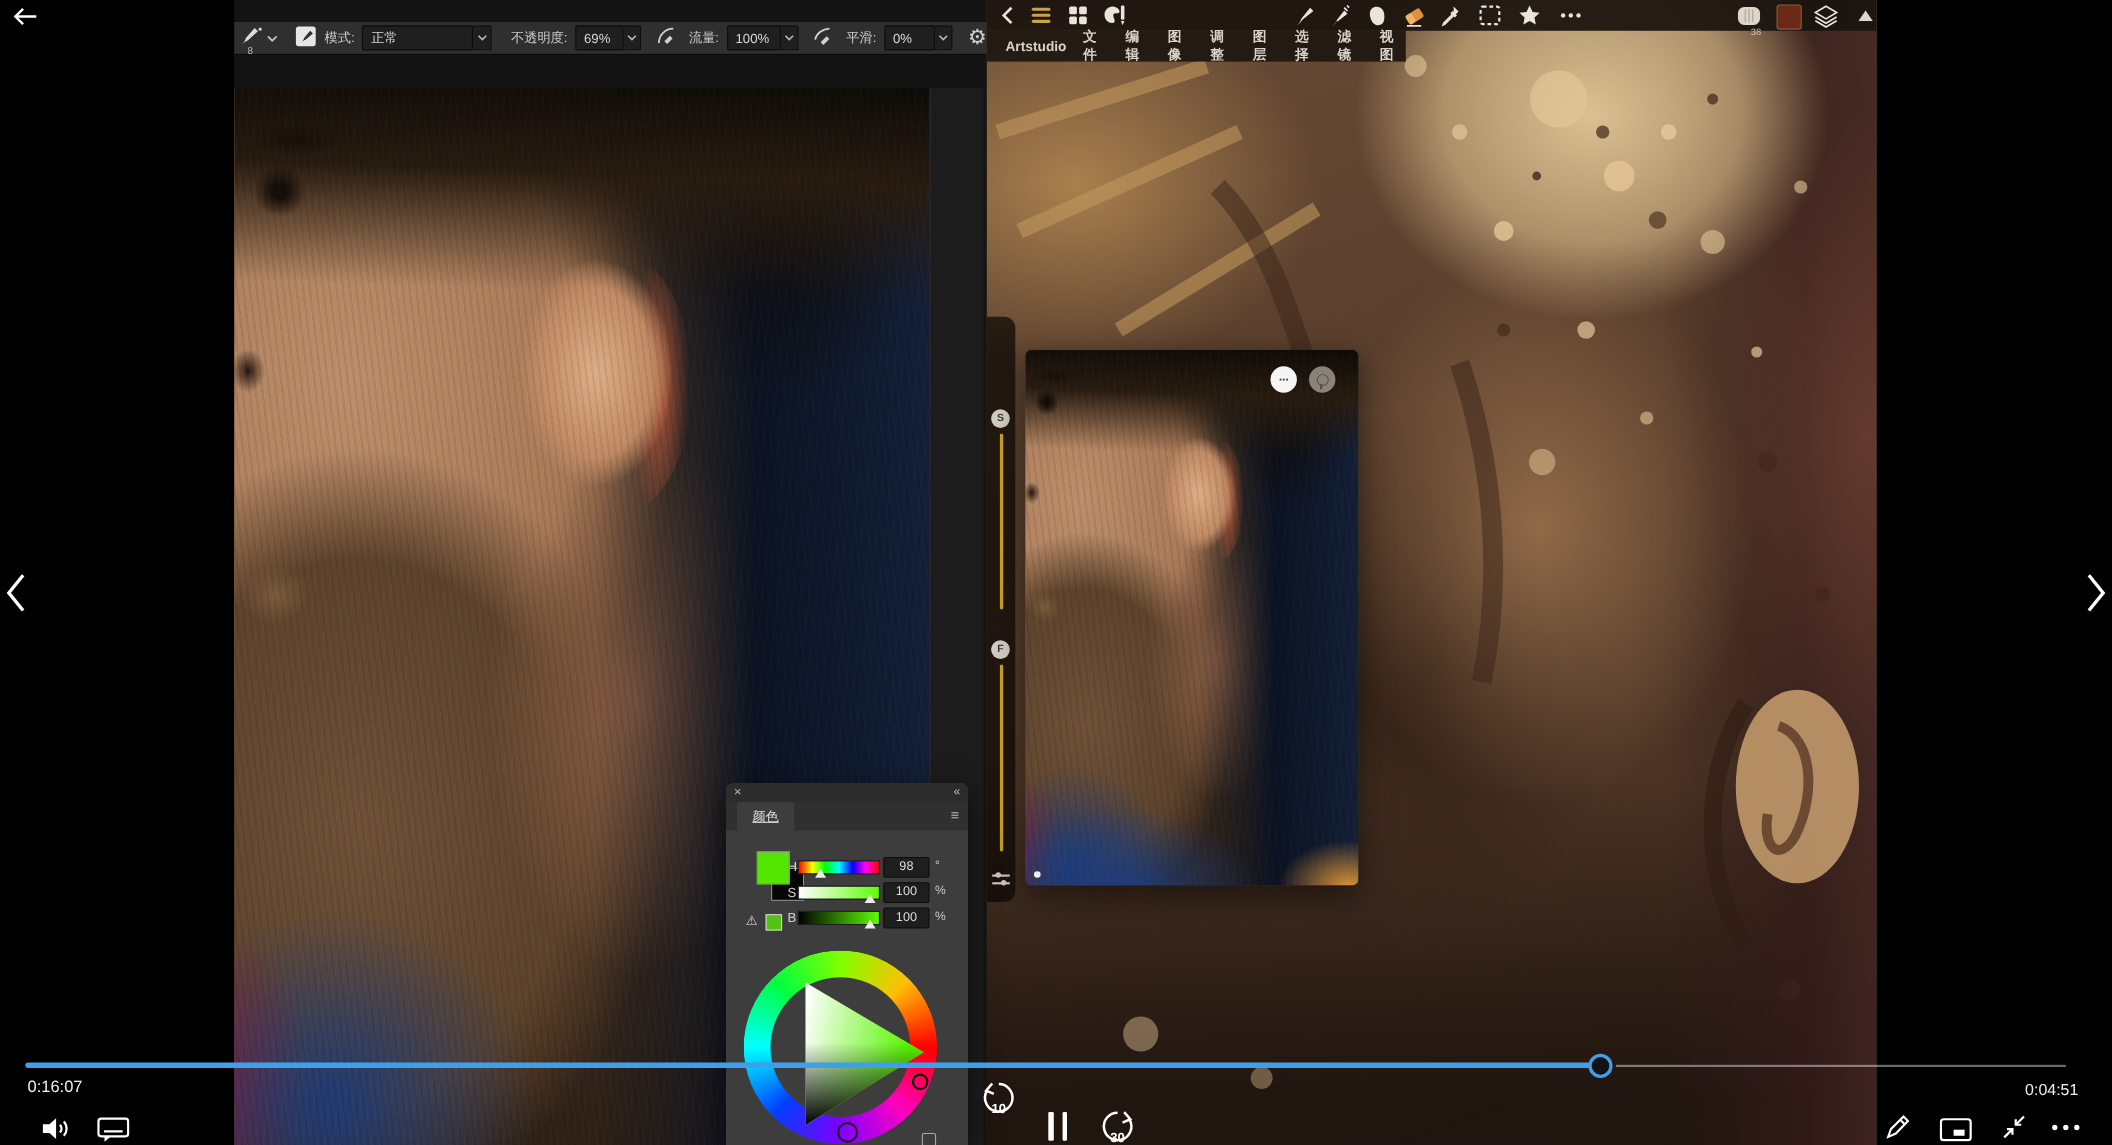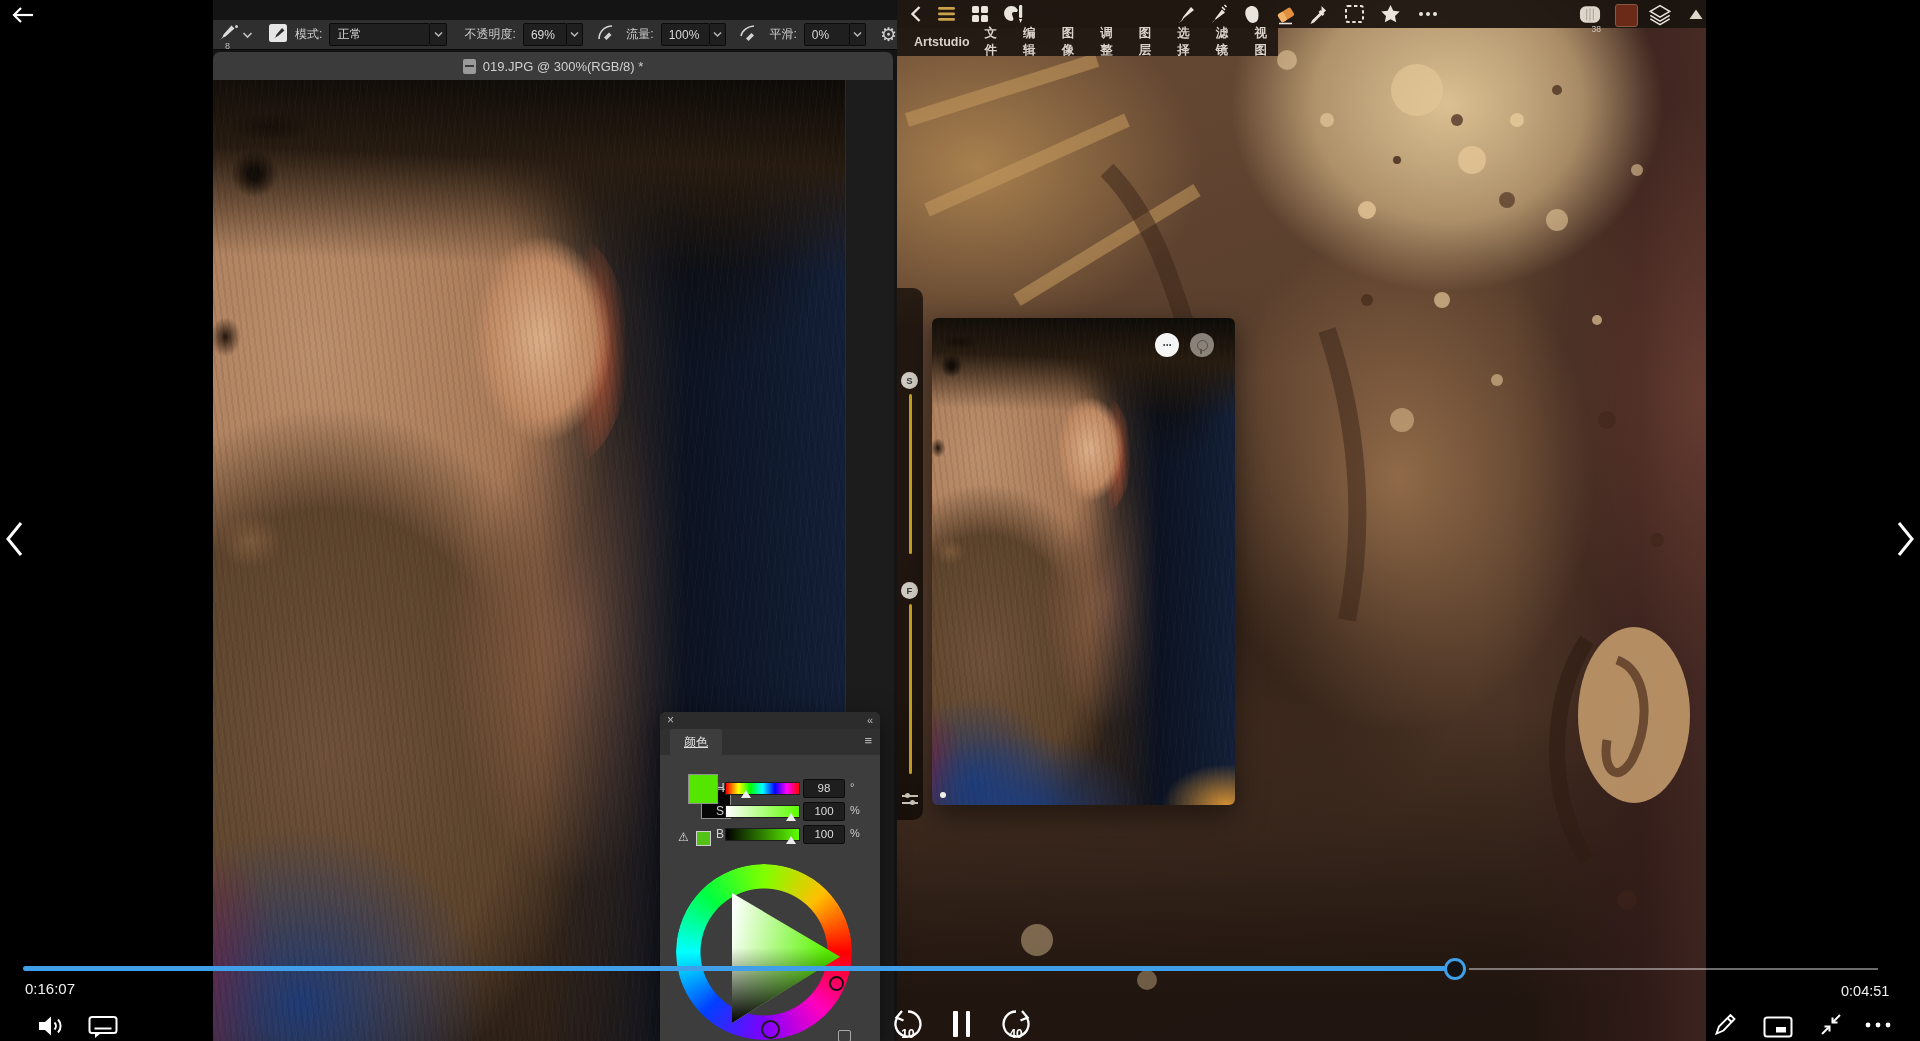--- a/index.html
+++ b/index.html
@@ -215,24 +215,20 @@
           <span>0%</span>
         </div>
       <div class="ddchev">
           <svg width="9" height="7" viewBox="0 0 9 7">
             <path d="M1 1.5 L4.5 5 8 1.5" fill="none" stroke="#b8b8b8" stroke-width="1.5"></path>
           </svg>
         </div>
       <span class="gearTxt">⚙</span>
     </div>
 
-    <div class="ps-titlebar">
-      <span class="doc-ic"></span>
-      <span>019.JPG @ 300%(RGB/8) *</span>
-    </div>
 
     <div class="ps-canvas face-photo">
       <div class="brow"></div>
       <div class="eye"></div>
       <div class="nostril"></div>
       <div class="lip"></div>
       <div class="ear"></div>
       <div class="tex"></div>
     </div>
     <div class="ps-dock"></div>
@@ -523,37 +519,37 @@
       </svg>
   </span>
   <span class="ctrl" style="left:88px;top:1015px">
     <svg width="30px" height="24" viewBox="0 0 30 24">
         <rect x="1.5" y="2" width="27" height="16" rx="2.5" fill="none" stroke="#fff" stroke-width="2"></rect>
         <path d="M7 18 v5 l6-5" fill="#fff"></path>
         <path d="M6.5 13.5 h17" stroke="#fff" stroke-width="2"></path>
       </svg>
   </span>
 
-  <span class="ctrl seek" style="left:889px;top:1006px">
+  <span class="ctrl seek" style="left:889px;top:980px">
     <svg width="36" height="34" viewBox="0 0 36 34">
         <path d="M7 11 A12.5 12.5 0 1 0 18 4.5" fill="none" stroke="#fff" stroke-width="2.3"></path>
         <path d="M12 4 L6.5 10.5 13.5 13.5" fill="none" stroke="#fff" stroke-width="2.3"></path>
       </svg>
     <span class="num">10</span>
   </span>
   <span class="ctrl pausebars" style="left:953px;top:1011px">
       <i></i>
       <i></i>
     </span>
   <span class="ctrl seek" style="left:997px;top:1006px">
     <svg width="36" height="34" viewBox="0 0 36 34" style="transform:scaleX(-1)">
         <path d="M7 11 A12.5 12.5 0 1 0 18 4.5" fill="none" stroke="#fff" stroke-width="2.3"></path>
         <path d="M12 4 L6.5 10.5 13.5 13.5" fill="none" stroke="#fff" stroke-width="2.3"></path>
       </svg>
-    <span class="num">40</span>
+    <span class="num">30</span>
   </span>
 
   <span class="ctrl" style="left:1712px;top:1012px">
     <svg width="26" height="25" viewBox="0 0 26 25">
         <g stroke="#fff" stroke-width="1.9" fill="none">
           <path d="M4.5 21.5 l2.5-7 L18.5 3 l4 4 L11.5 18.5 l-7 3z"></path>
           <path d="M15.5 6 l4 4"></path>
         </g>
       </svg>
   </span>

